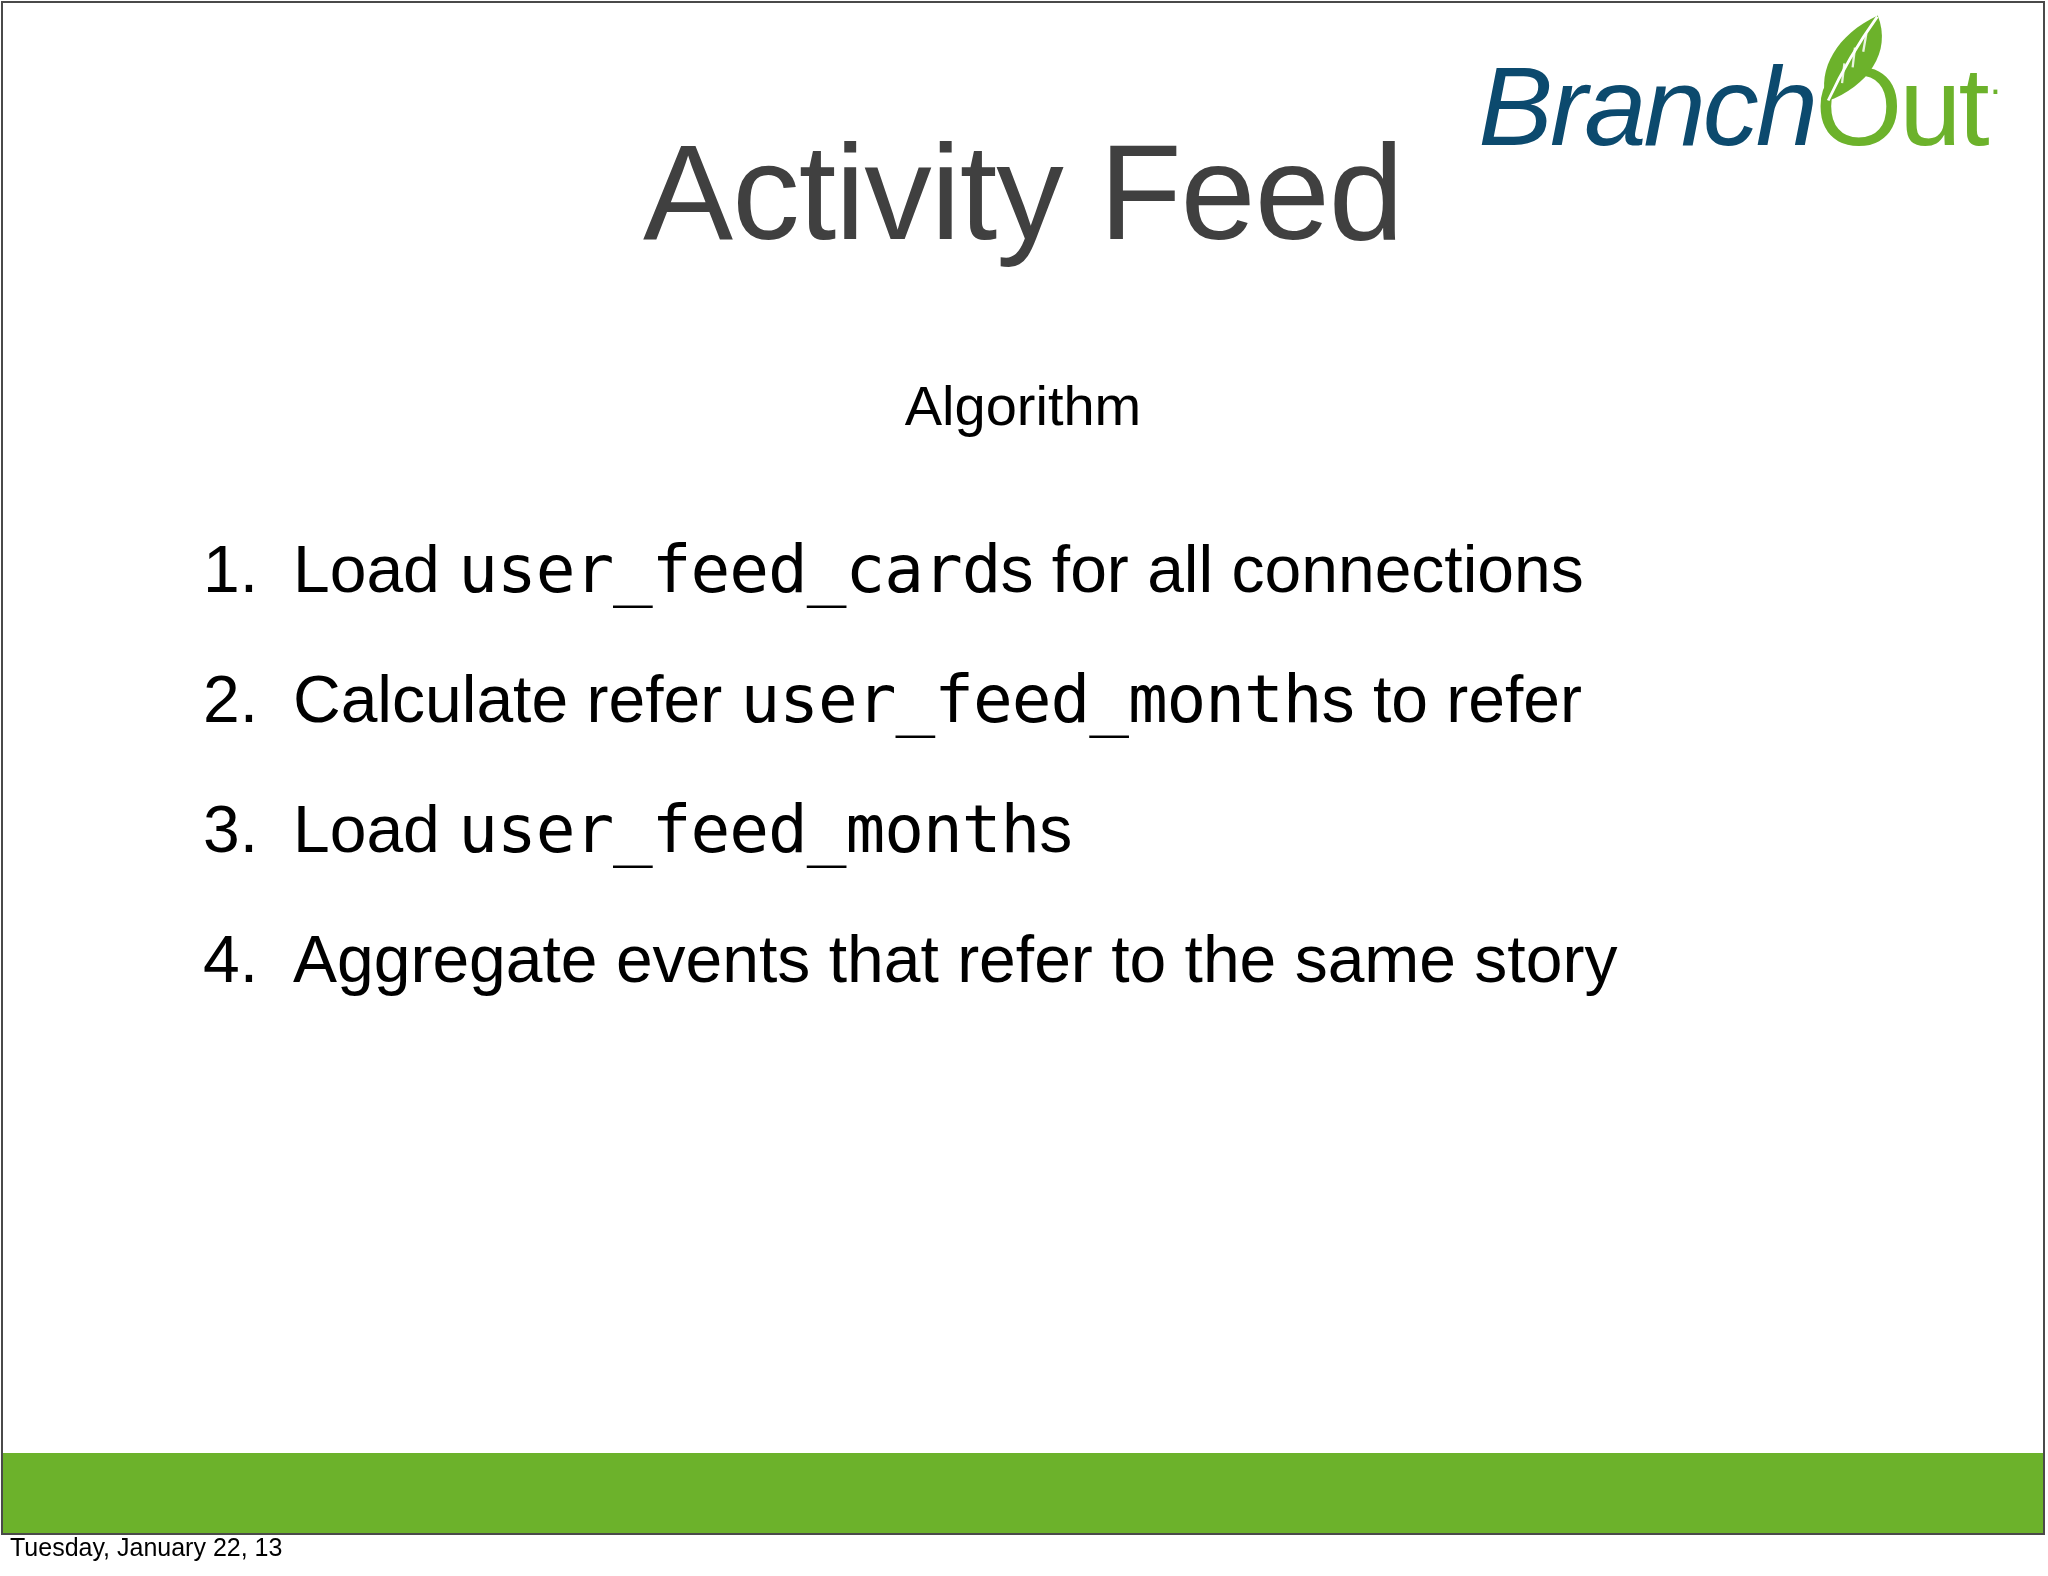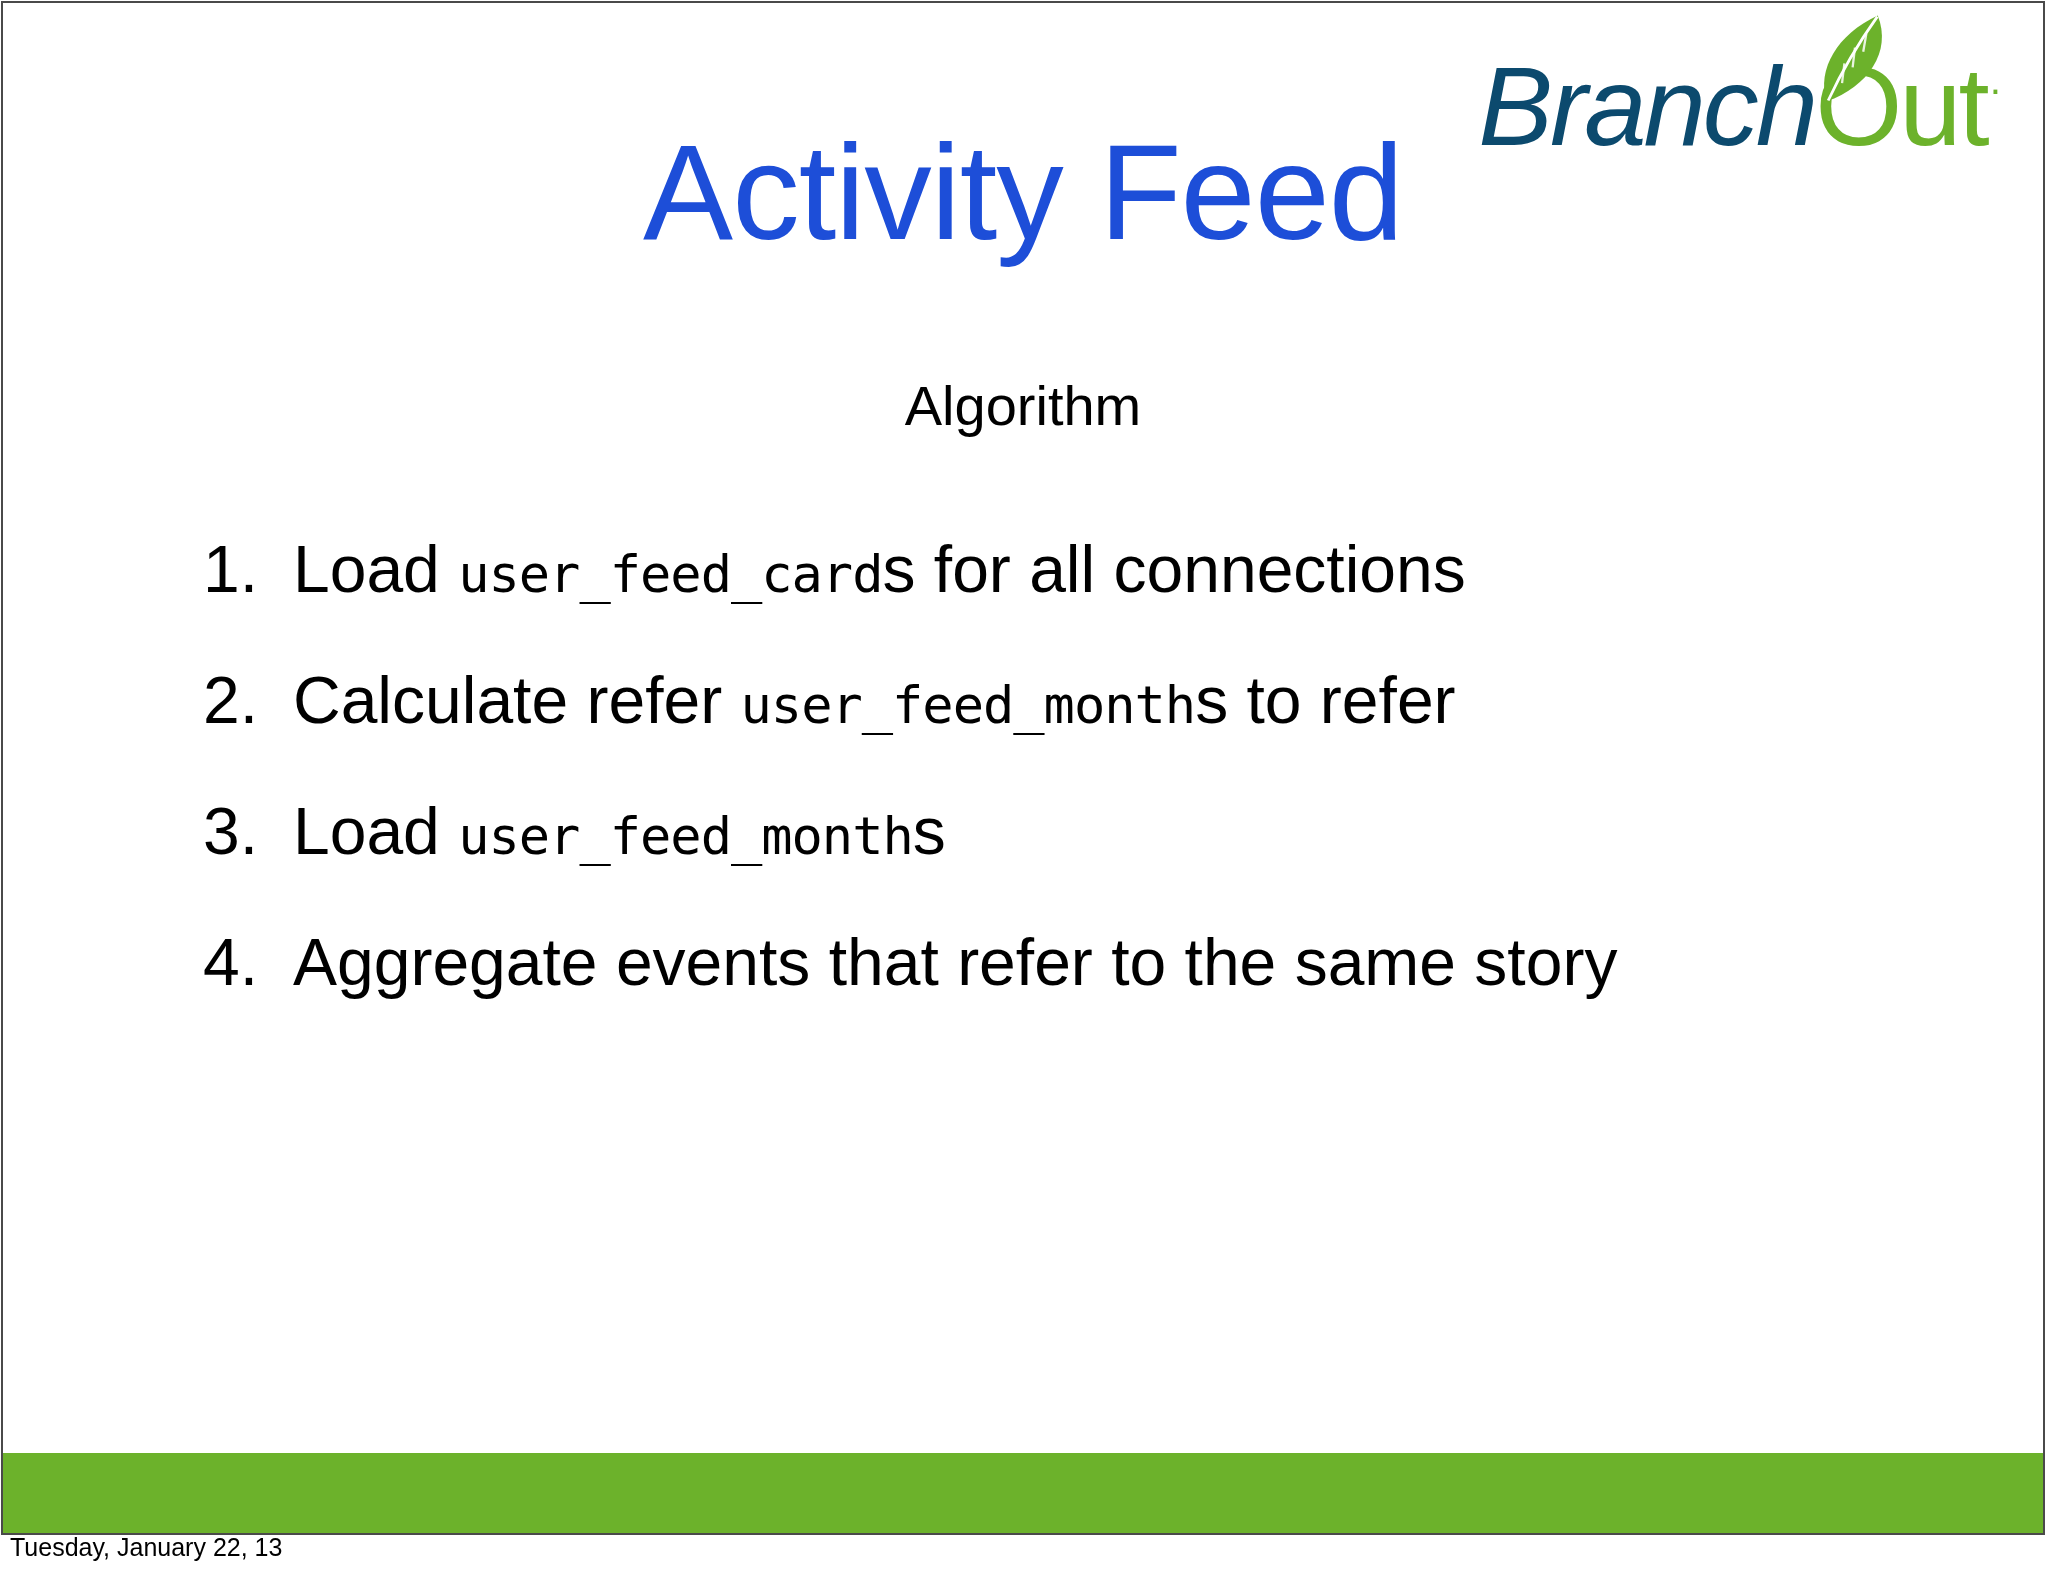--- a/index.html
+++ b/index.html
@@ -73,21 +73,21 @@
   
   .slide-title {
     position: absolute;
     left: 0;
     right: 0;
     top: 110px;
     text-align: center;
     font-size: 135px;
     line-height: 160px;
     font-weight: 400;
-    color: #1d4ed8;
+    color: #404040;
     letter-spacing: -1px;
   }
   .slide-subtitle {
     position: absolute;
     left: 0;
     right: 0;
     top: 360px;
     text-align: center;
     font-size: 56px;
     line-height: 86px;
@@ -115,21 +115,21 @@
     display: inline-block;
     width: 90px;
     text-align: left;
     font-size: 66px;
   }
   .step-body {
     display: inline-block;
   }
   .code {
     font-family: "DejaVu Sans Mono", "Liberation Mono", monospace;
-    font-size: 52px;
+    font-size: 66px;
     letter-spacing: -1px;
   }
 
   
   .green-bar {
     position: absolute;
     left: 0;
     right: 0;
     bottom: 0;
     height: 80px;

